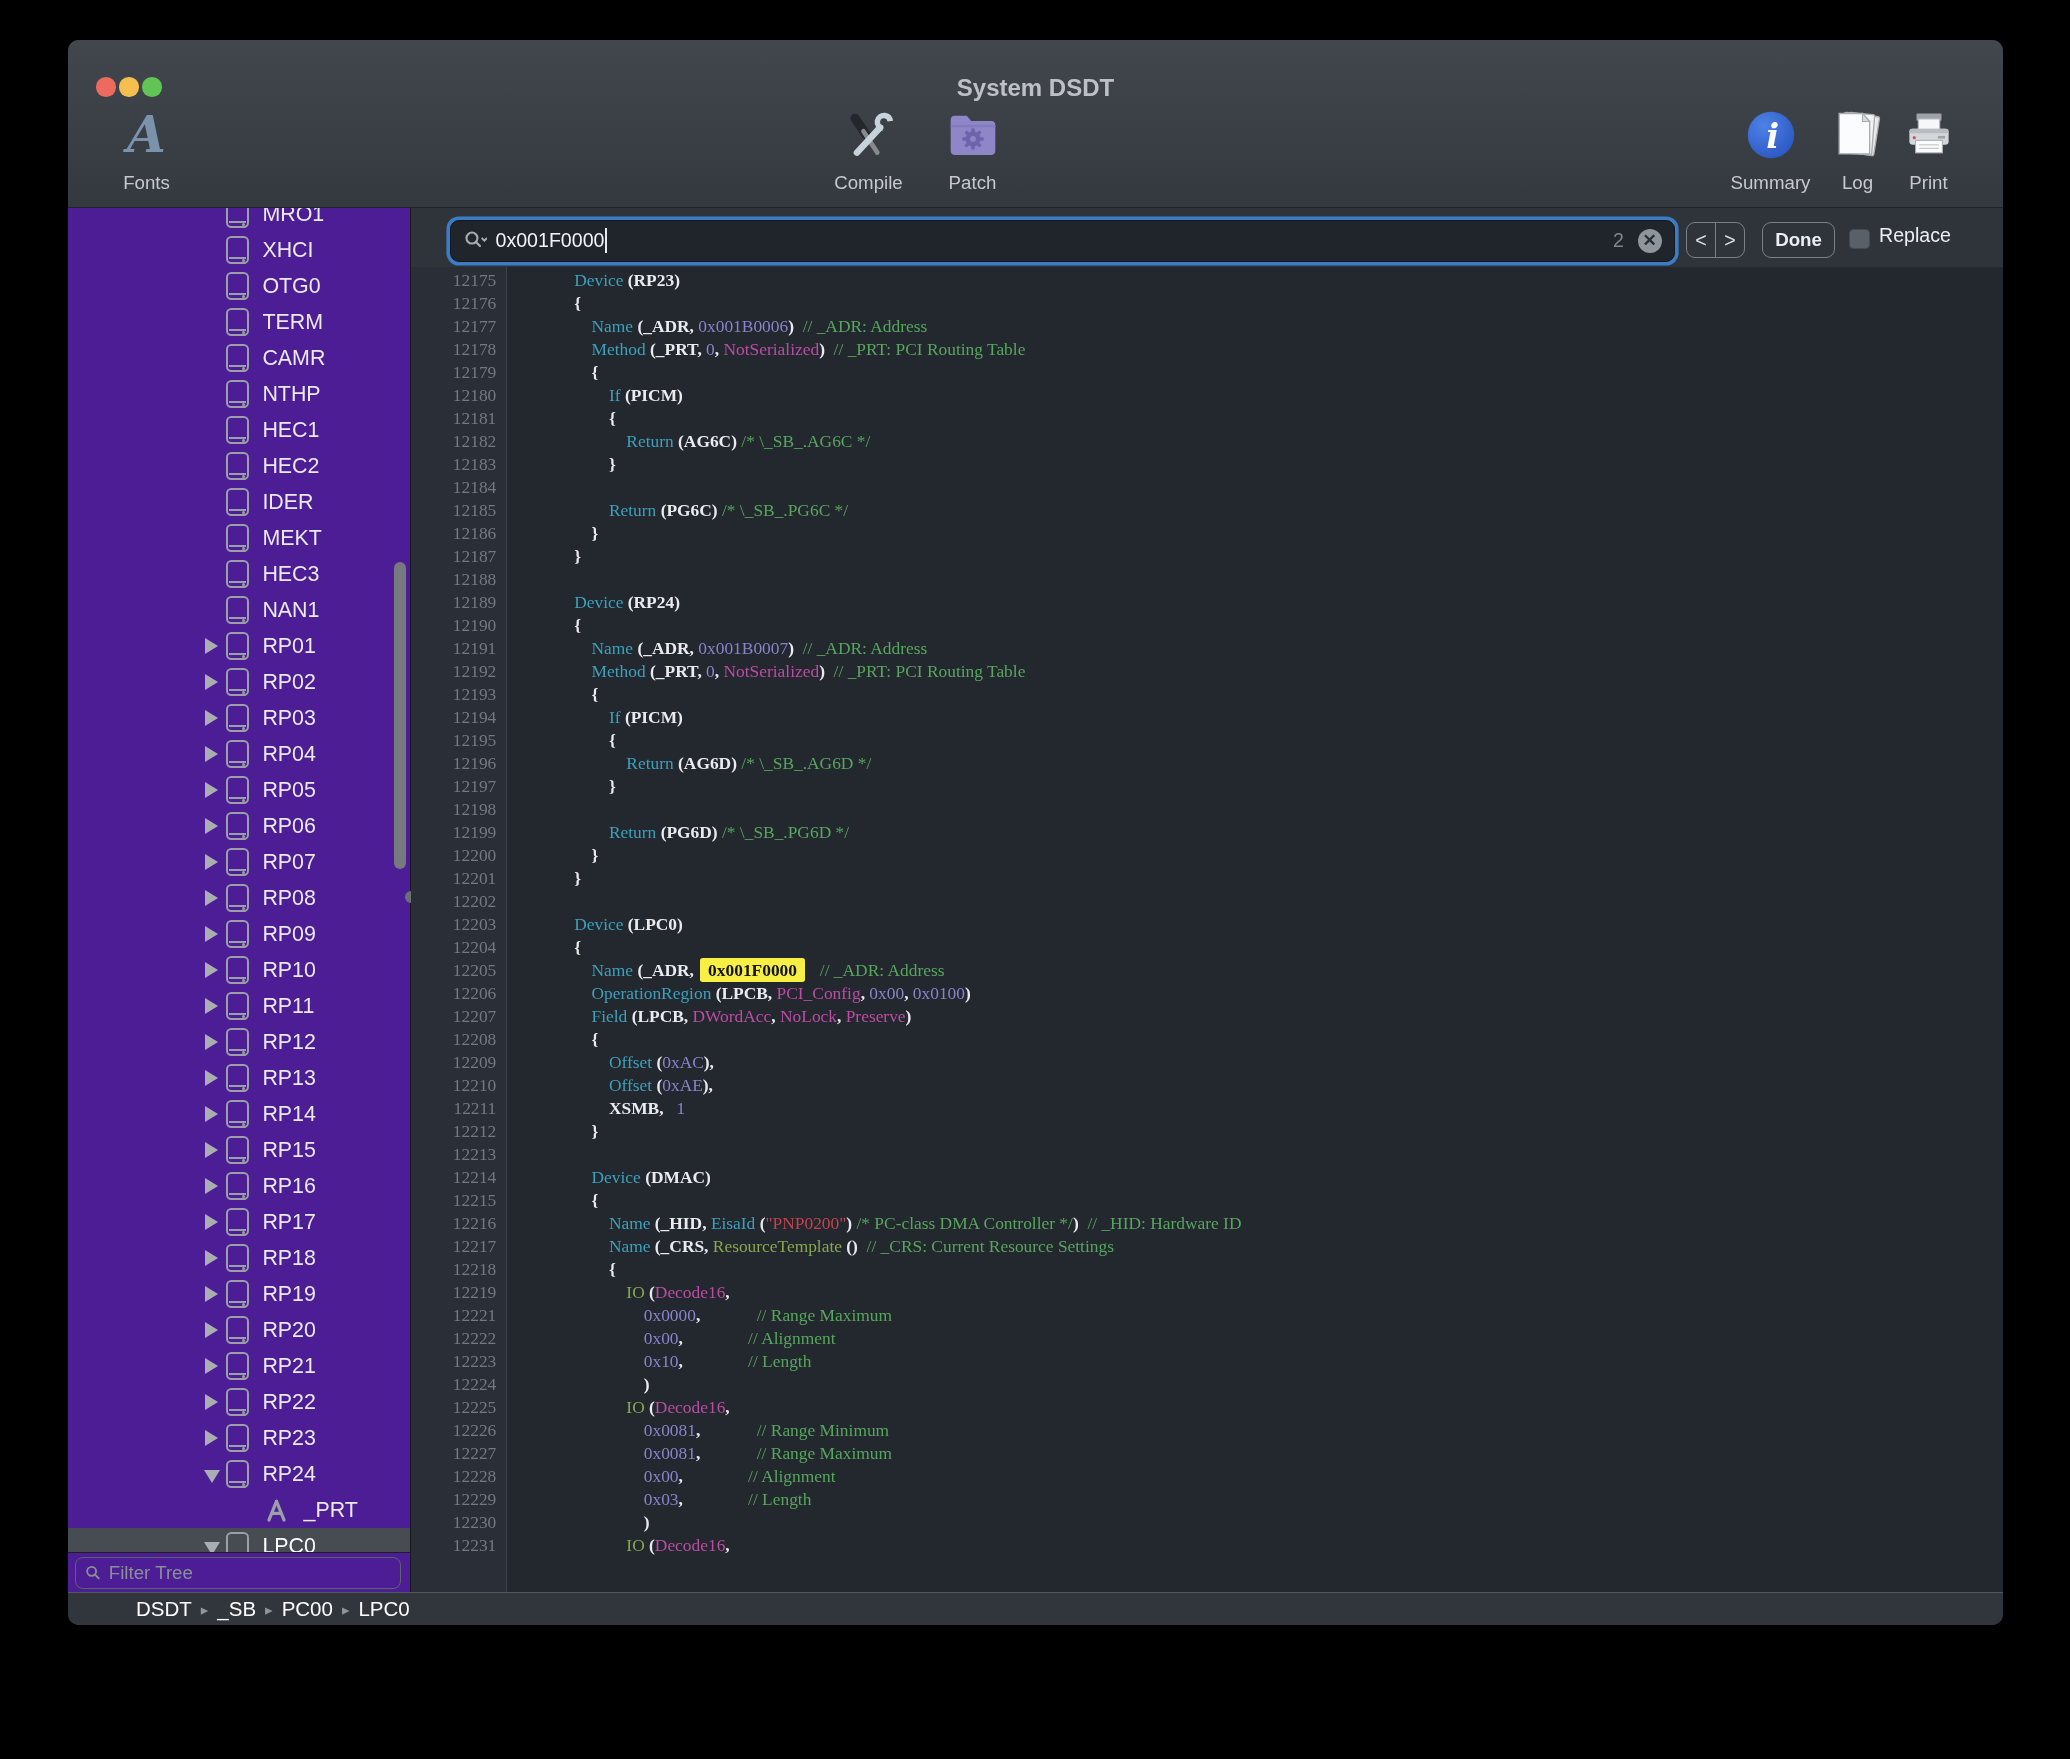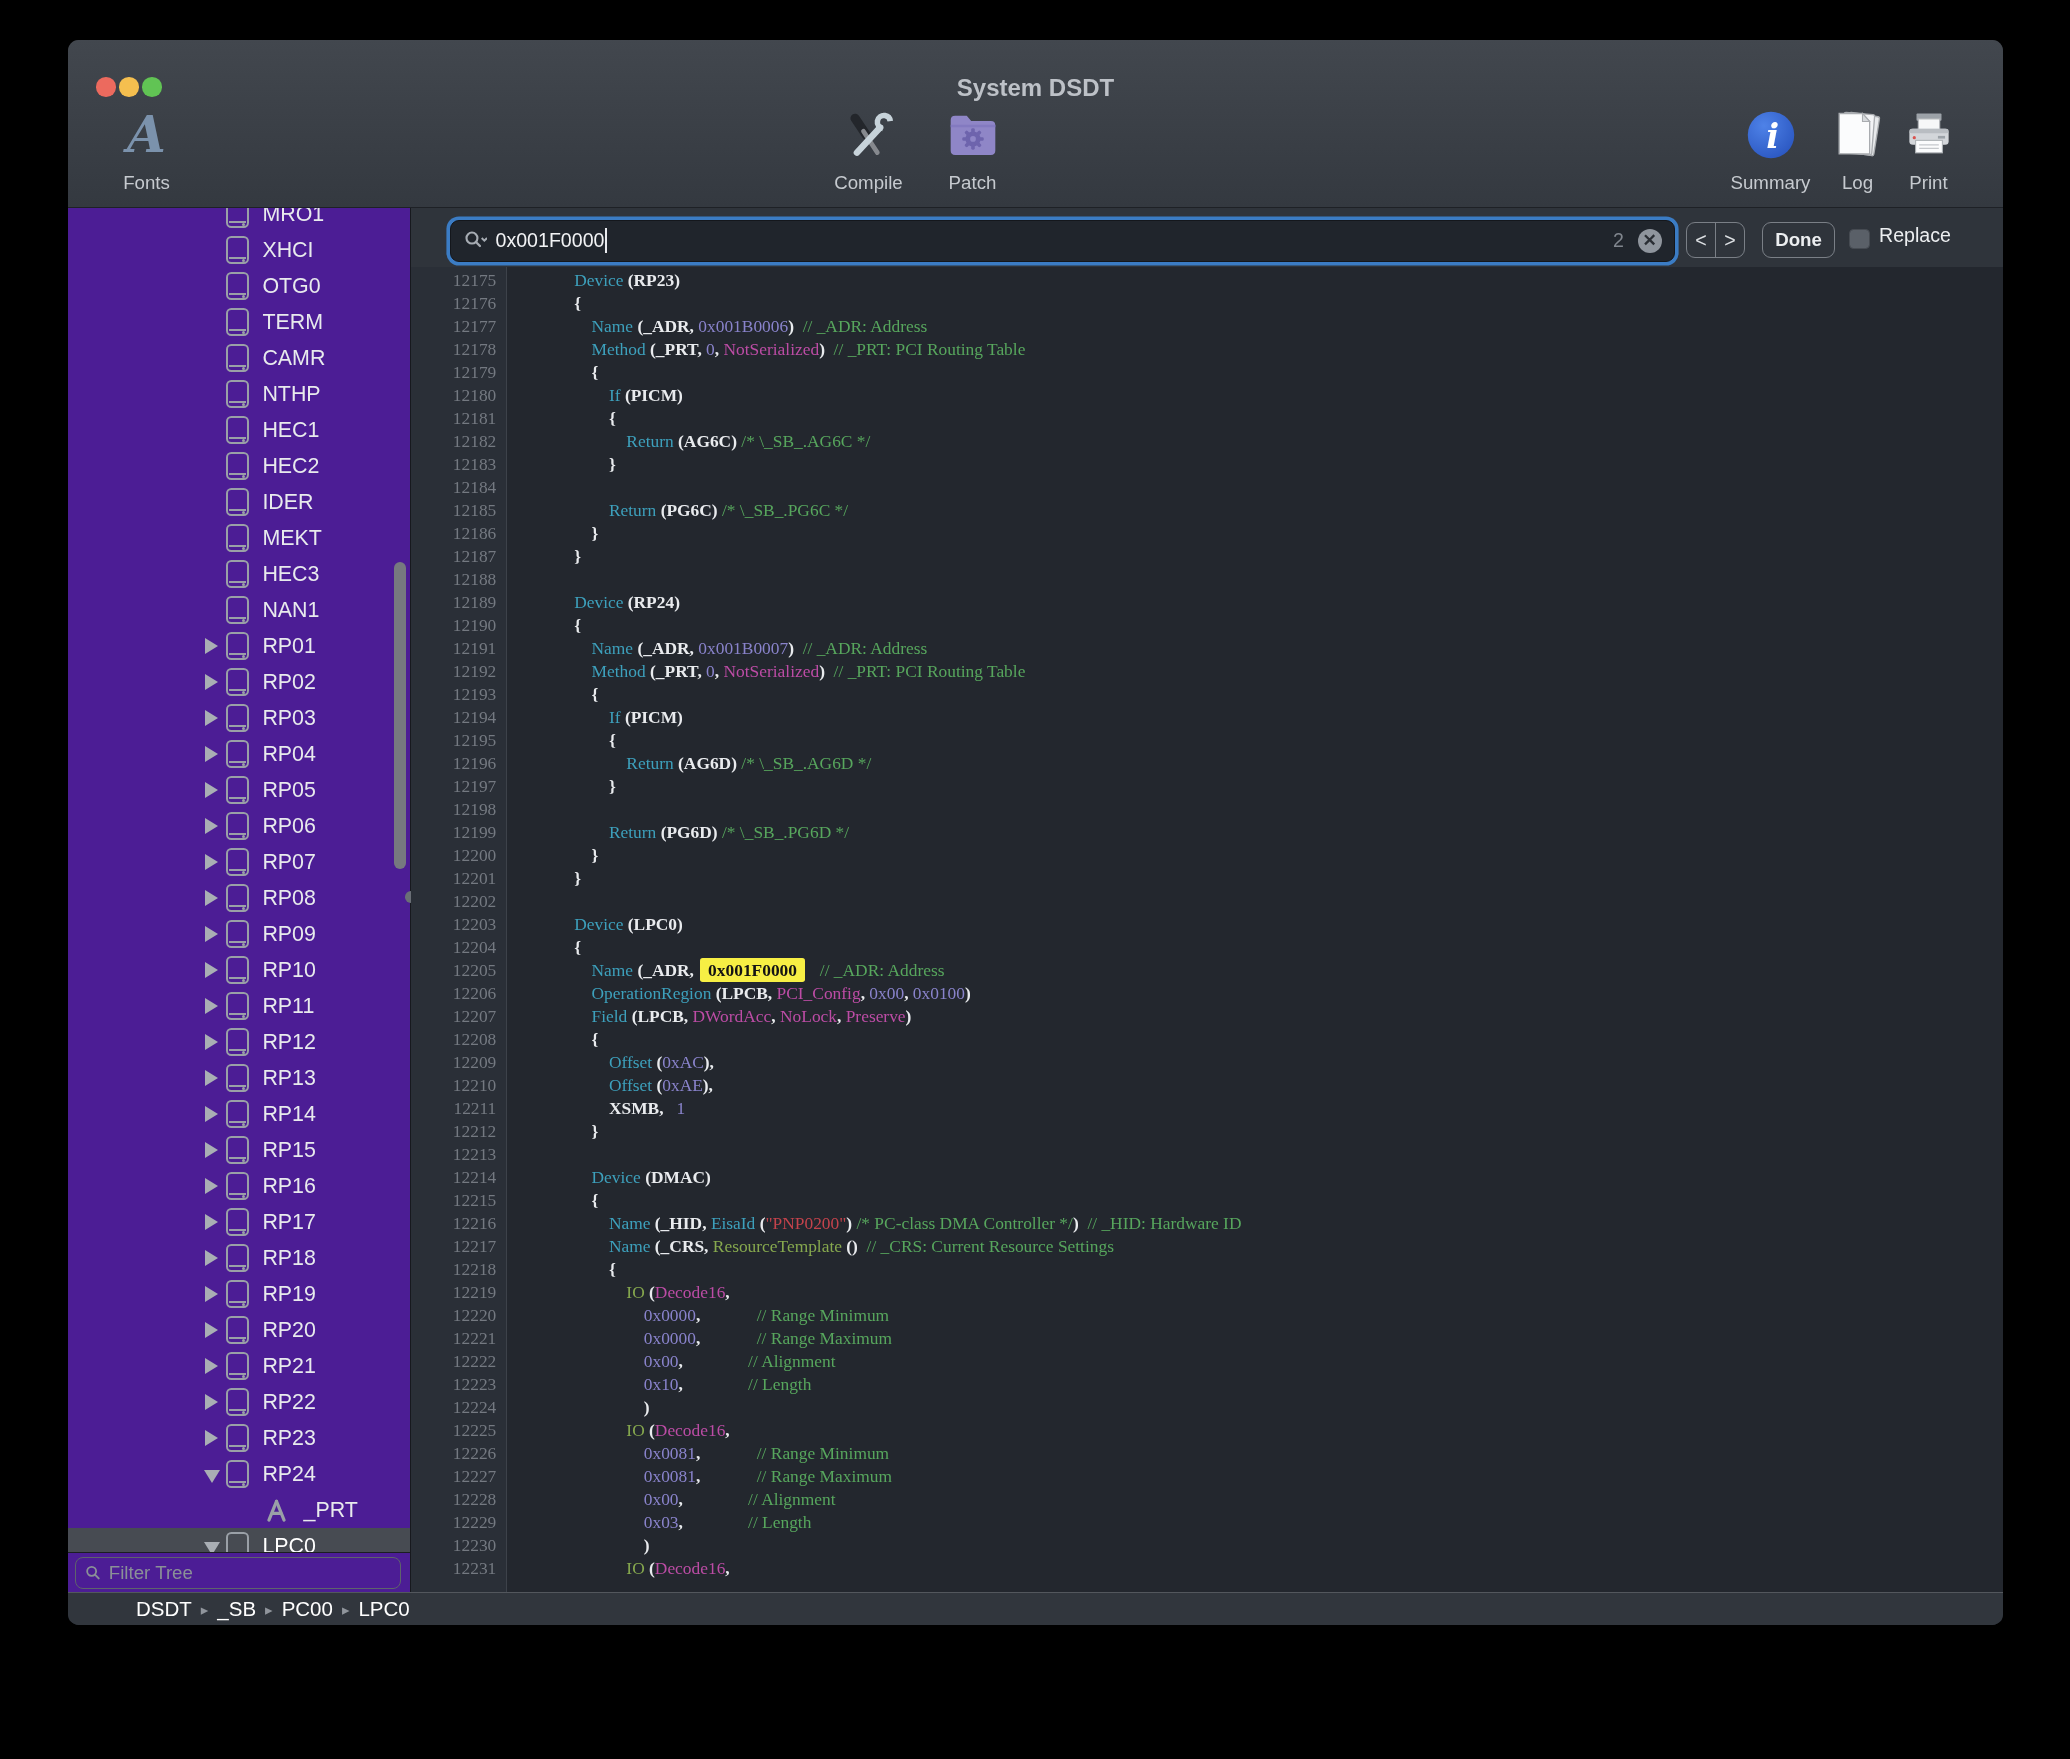--- a/index.html
+++ b/index.html
@@ -541,21 +541,20 @@
         <div class="cline"><span class="lnum">12210</span><span class="ccode"><span class="tk-k">                    Offset</span><span class="tk-w"> (</span><span class="tk-n">0xAE</span><span class="tk-w">),</span></span></div>
         <div class="cline"><span class="lnum">12211</span><span class="ccode"><span class="tk-w">                    XSMB,   </span><span class="tk-n">1</span></span></div>
         <div class="cline"><span class="lnum">12212</span><span class="ccode"><span class="tk-w">                }</span></span></div>
         <div class="cline"><span class="lnum">12213</span><span class="ccode"></span></div>
         <div class="cline"><span class="lnum">12214</span><span class="ccode"><span class="tk-k">                Device</span><span class="tk-w"> (DMAC)</span></span></div>
         <div class="cline"><span class="lnum">12215</span><span class="ccode"><span class="tk-w">                {</span></span></div>
         <div class="cline"><span class="lnum">12216</span><span class="ccode"><span class="tk-k">                    Name</span><span class="tk-w"> (_HID, </span><span class="tk-k">EisaId</span><span class="tk-w"> (</span><span class="tk-s">"PNP0200"</span><span class="tk-w">) </span><span class="tk-c">/* PC-class DMA Controller */</span><span class="tk-w">)</span><span class="tk-c">  // _HID: Hardware ID</span></span></div>
         <div class="cline"><span class="lnum">12217</span><span class="ccode"><span class="tk-k">                    Name</span><span class="tk-w"> (_CRS, </span><span class="tk-r">ResourceTemplate</span><span class="tk-w"> ()</span><span class="tk-c">  // _CRS: Current Resource Settings</span></span></div>
         <div class="cline"><span class="lnum">12218</span><span class="ccode"><span class="tk-w">                    {</span></span></div>
         <div class="cline"><span class="lnum">12219</span><span class="ccode"><span class="tk-r">                        IO</span><span class="tk-w"> (</span><span class="tk-m">Decode16</span><span class="tk-w">,</span></span></div>
-        <div class="cline"><span class="lnum">12220</span><span class="ccode"><span class="tk-n">                            0x0000</span><span class="tk-w">,</span><span class="tk-c">             // Range Minimum</span></span></div>
         <div class="cline"><span class="lnum">12221</span><span class="ccode"><span class="tk-n">                            0x0000</span><span class="tk-w">,</span><span class="tk-c">             // Range Maximum</span></span></div>
         <div class="cline"><span class="lnum">12222</span><span class="ccode"><span class="tk-n">                            0x00</span><span class="tk-w">,</span><span class="tk-c">               // Alignment</span></span></div>
         <div class="cline"><span class="lnum">12223</span><span class="ccode"><span class="tk-n">                            0x10</span><span class="tk-w">,</span><span class="tk-c">               // Length</span></span></div>
         <div class="cline"><span class="lnum">12224</span><span class="ccode"><span class="tk-w">                            )</span></span></div>
         <div class="cline"><span class="lnum">12225</span><span class="ccode"><span class="tk-r">                        IO</span><span class="tk-w"> (</span><span class="tk-m">Decode16</span><span class="tk-w">,</span></span></div>
         <div class="cline"><span class="lnum">12226</span><span class="ccode"><span class="tk-n">                            0x0081</span><span class="tk-w">,</span><span class="tk-c">             // Range Minimum</span></span></div>
         <div class="cline"><span class="lnum">12227</span><span class="ccode"><span class="tk-n">                            0x0081</span><span class="tk-w">,</span><span class="tk-c">             // Range Maximum</span></span></div>
         <div class="cline"><span class="lnum">12228</span><span class="ccode"><span class="tk-n">                            0x00</span><span class="tk-w">,</span><span class="tk-c">               // Alignment</span></span></div>
         <div class="cline"><span class="lnum">12229</span><span class="ccode"><span class="tk-n">                            0x03</span><span class="tk-w">,</span><span class="tk-c">               // Length</span></span></div>
         <div class="cline"><span class="lnum">12230</span><span class="ccode"><span class="tk-w">                            )</span></span></div>

